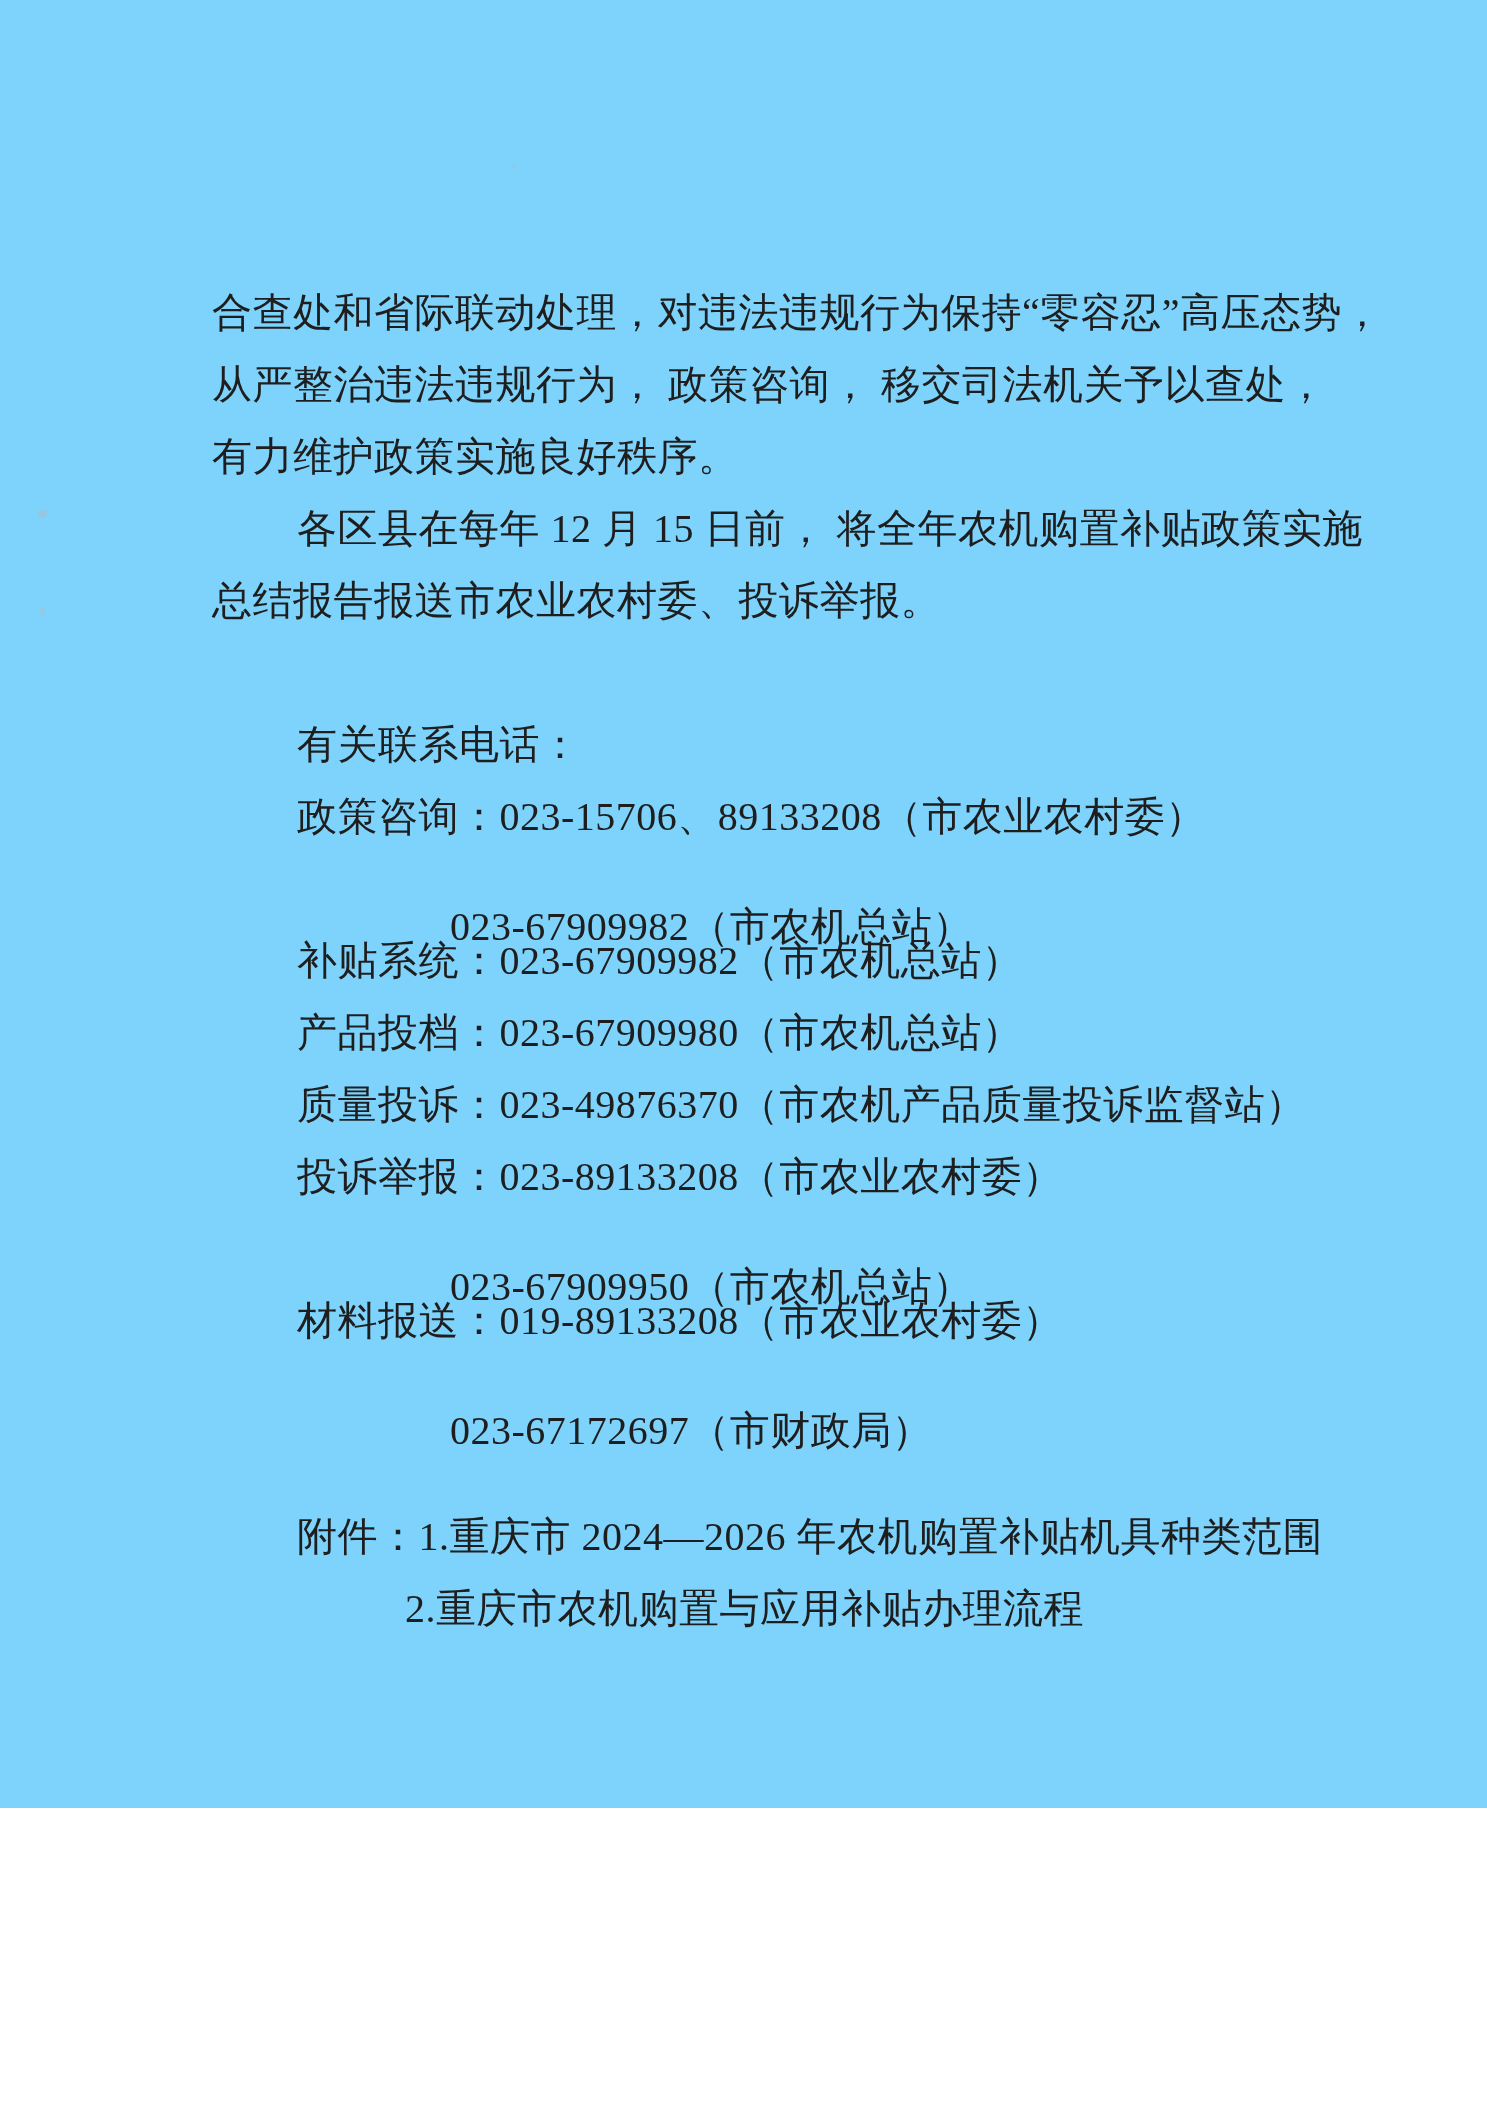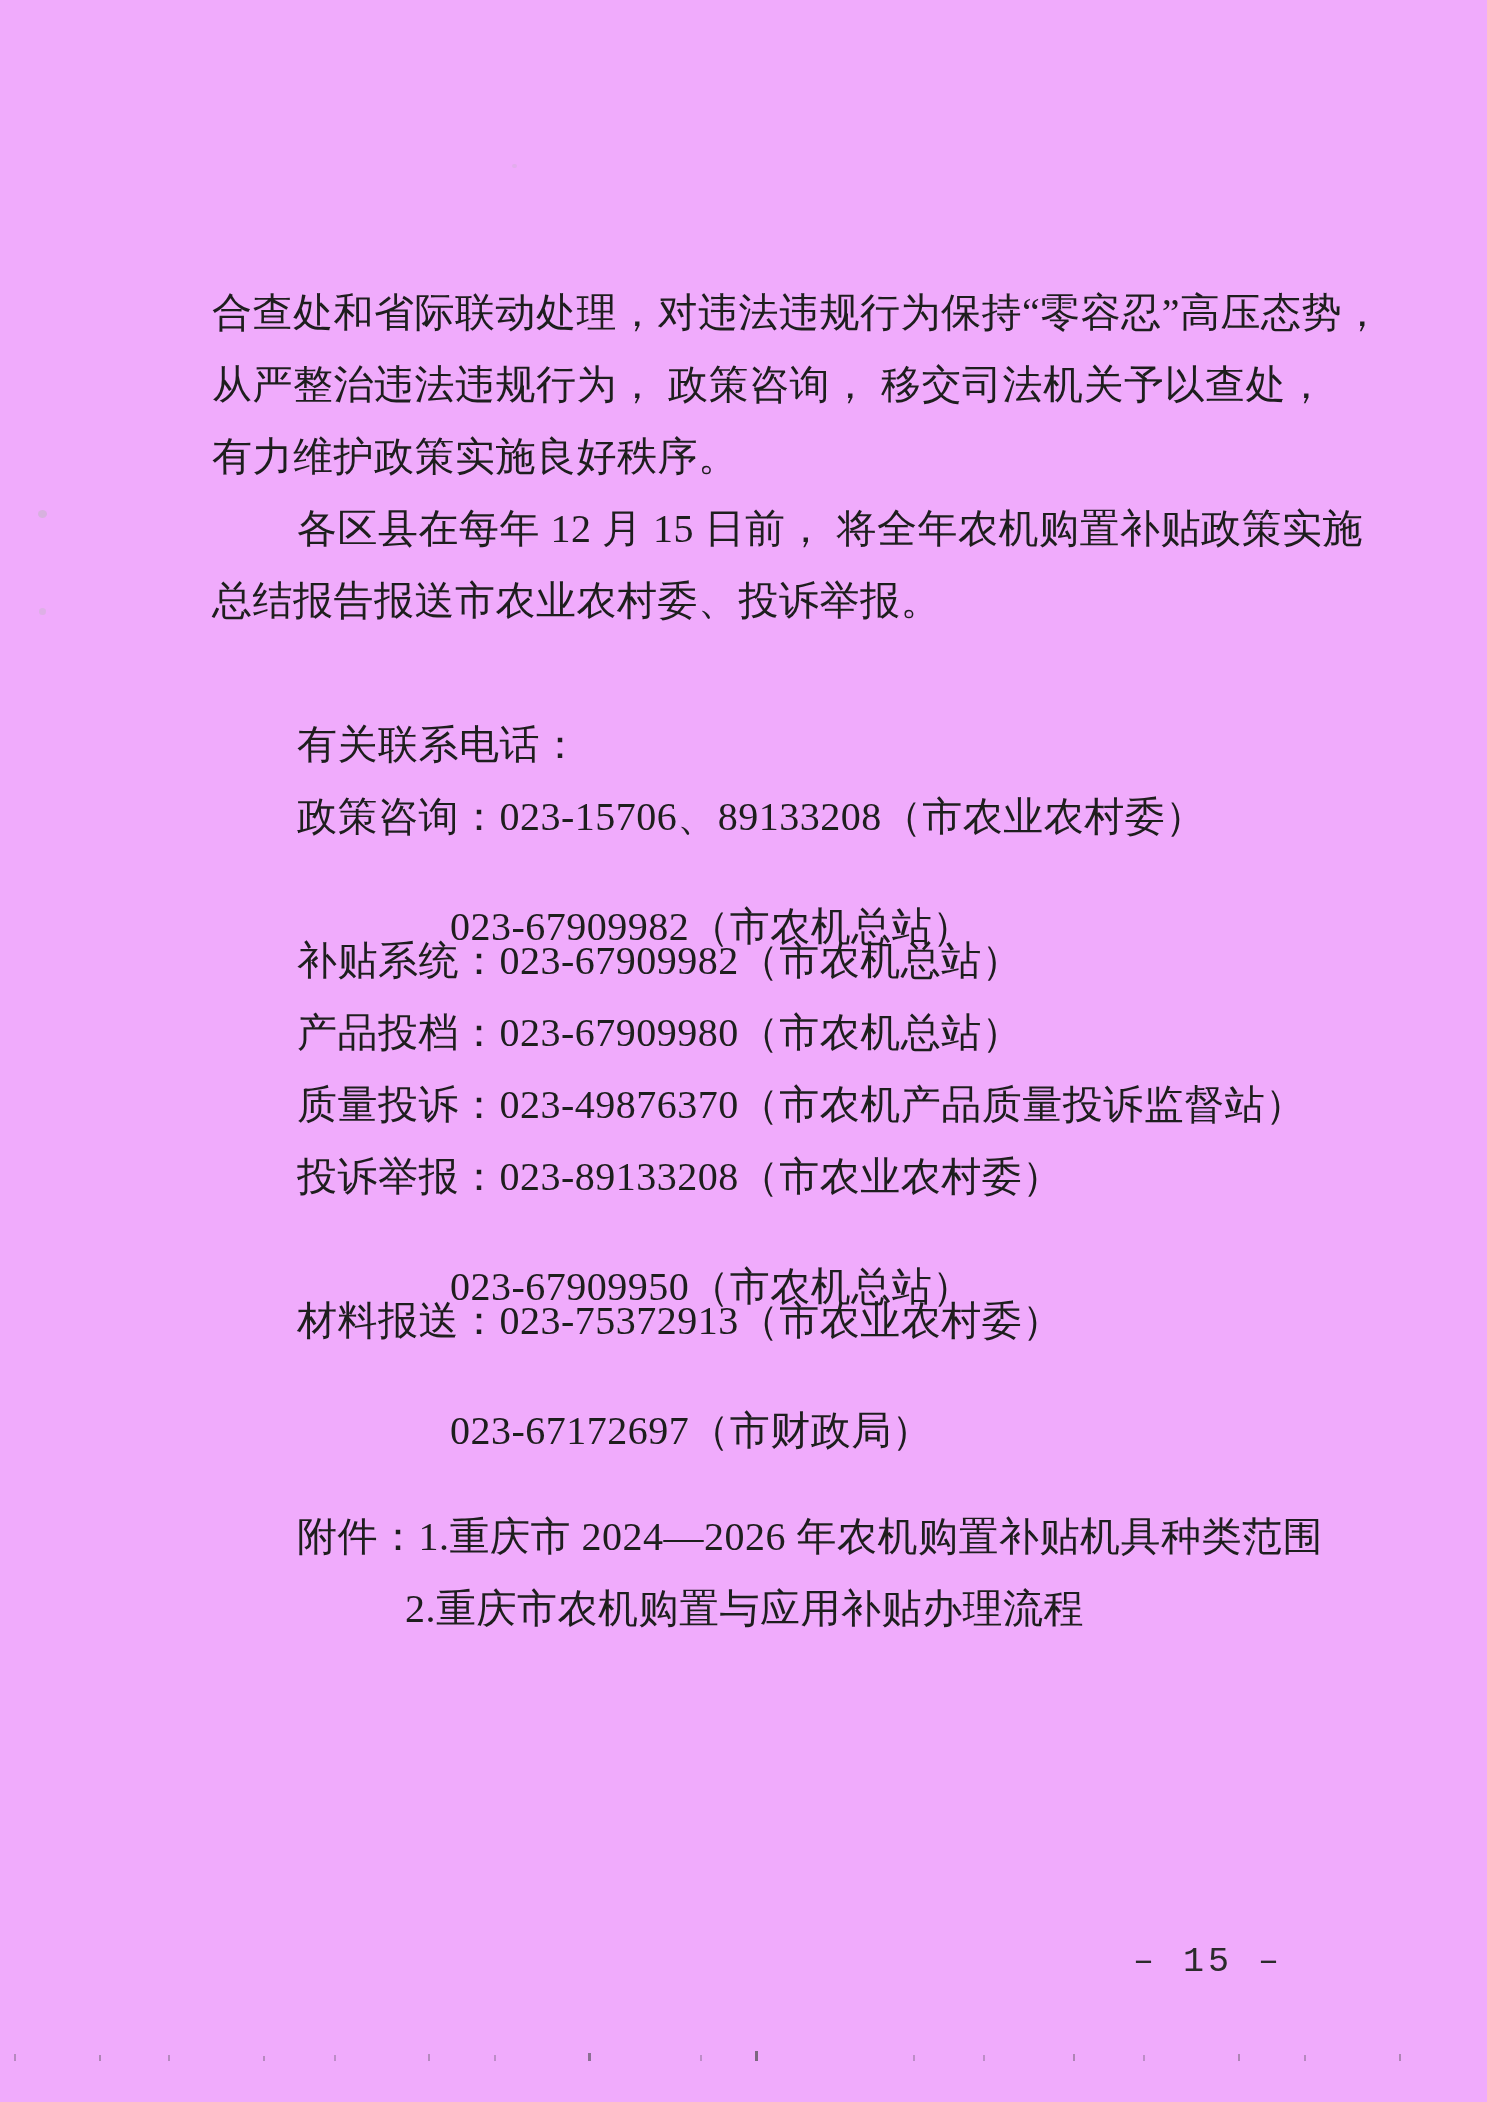--- a/index.html
+++ b/index.html
@@ -3,22 +3,22 @@
 <meta charset="utf-8">
 <style>
   html, body {
     margin: 0;
     padding: 0;
     background: #ffffff;
   }
   .page {
     position: relative;
     width: 1487px;
-    height: 2102px;
-    background: #f0abfc;
+    height: 1808px;
+    background: #7dd3fc;
     overflow: hidden;
     font-family: "Liberation Serif", "DejaVu Serif", serif;
     color: #1e1e1e;
   }
   .line {
     position: absolute;
     font-size: 40px;
     line-height: 50px;
     white-space: nowrap;
     letter-spacing: 0.5px;
@@ -69,21 +69,21 @@
 
   <div class="line x-indent" style="top:720px">有关联系电话：</div>
 
   <div class="line x-indent" style="top:792px">政策咨询：023-15706、89133208（市农业农村委）</div>
   <div class="line x-number" style="top:864px">023-67909982（市农机总站）</div>
   <div class="line x-indent" style="top:936px">补贴系统：023-67909982（市农机总站）</div>
   <div class="line x-indent" style="top:1008px">产品投档：023-67909980（市农机总站）</div>
   <div class="line x-indent" style="top:1080px">质量投诉：023-49876370（市农机产品质量投诉监督站）</div>
   <div class="line x-indent" style="top:1152px">投诉举报：023-89133208（市农业农村委）</div>
   <div class="line x-number" style="top:1224px">023-67909950（市农机总站）</div>
-  <div class="line x-indent" style="top:1296px">材料报送：023-75372913（市农业农村委）</div>
+  <div class="line x-indent" style="top:1296px">材料报送：019-89133208（市农业农村委）</div>
   <div class="line x-number" style="top:1368px">023-67172697（市财政局）</div>
 
   <div class="line x-indent" style="top:1512px">附件：1.重庆市 2024—2026 年农机购置补贴机具种类范围</div>
   <div class="line x-attach2" style="top:1584px">2.重庆市农机购置与应用补贴办理流程</div>
 
   <div class="page-number">– 15 –</div>
 
   <div class="speck" style="left:38px;top:510px;width:9px;height:8px;opacity:.45"></div>
   <div class="speck" style="left:39px;top:608px;width:7px;height:7px;opacity:.35"></div>
   <div class="speck" style="left:512px;top:164px;width:5px;height:4px;opacity:.25"></div>

